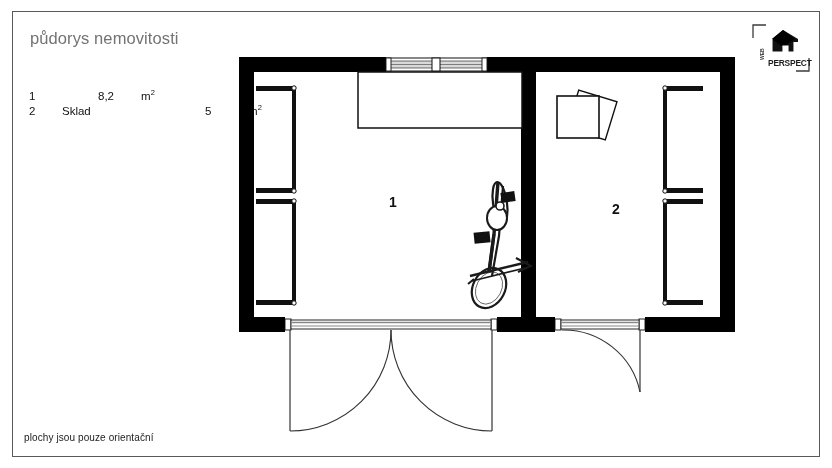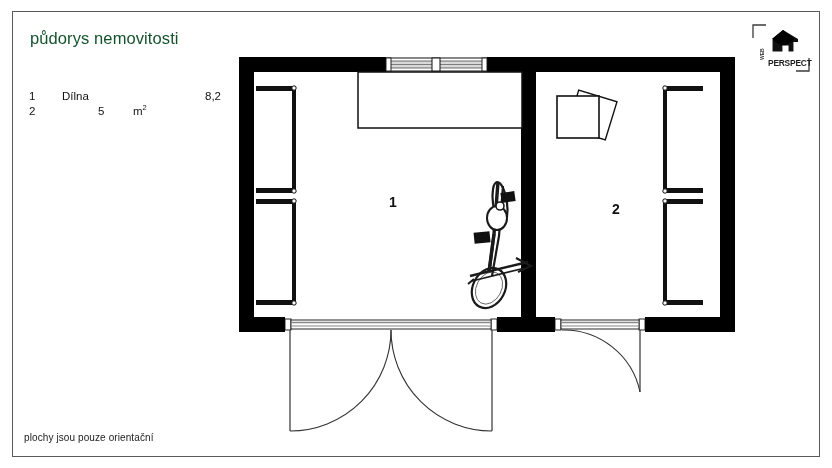--- a/index.html
+++ b/index.html
@@ -30,36 +30,36 @@
   .frame-right  { left: 819px; top: 11px;  width: 1px;   height: 446px; }
 
   
   .plan-title {
     position: absolute;
     left: 30px;
     top: 29px;
     font-size: 16.5px;
     font-weight: 400;
     letter-spacing: 0.1px;
-    color: #14532d;
+    color: #737373;
     white-space: nowrap;
   }
   .legend {
     position: absolute;
     left: 29px;
     top: 89px;
     font-size: 11.5px;
     line-height: 15px;
     color: #111;
   }
   .legend-row { display: flex; white-space: nowrap; }
   .lg-num  { width: 33px; }
   .lg-name { width: 107px; }
   .lg-val  { width: 35px; margin-left: 36px; }
-  .lg-unit { width: 30px; }
+  .lg-unit { width: 30px; text-align: center; }
   .unit-sup { font-size: 7.5px; vertical-align: super; line-height: 0; }
 
   .footnote {
     position: absolute;
     left: 24px;
     top: 432px;
     font-size: 10px;
     color: #222;
     letter-spacing: 0.1px;
     white-space: nowrap;
@@ -102,26 +102,26 @@
   <div class="frame-line frame-top"></div>
   <div class="frame-line frame-bottom"></div>
   <div class="frame-line frame-left"></div>
   <div class="frame-line frame-right"></div>
 
   <div class="plan-title">půdorys nemovitosti</div>
 
   <div class="legend">
     <div class="legend-row">
       <span class="lg-num">1</span>
-      <span class="lg-name">Dílna</span>
       <span class="lg-val">8,2</span>
       <span class="lg-unit"><span>m</span><span class="unit-sup">2</span></span>
     </div>
     <div class="legend-row">
       <span class="lg-num">2</span>
+      <span class="lg-name">Sklad</span>
       <span class="lg-val">5</span>
       <span class="lg-unit"><span>m</span><span class="unit-sup">2</span></span>
     </div>
   </div>
 
   <div class="footnote">plochy jsou pouze orientační</div>
 
   <div class="logo">
     <svg width="62" height="52" viewBox="0 0 62 52" xmlns="http://www.w3.org/2000/svg">
 

